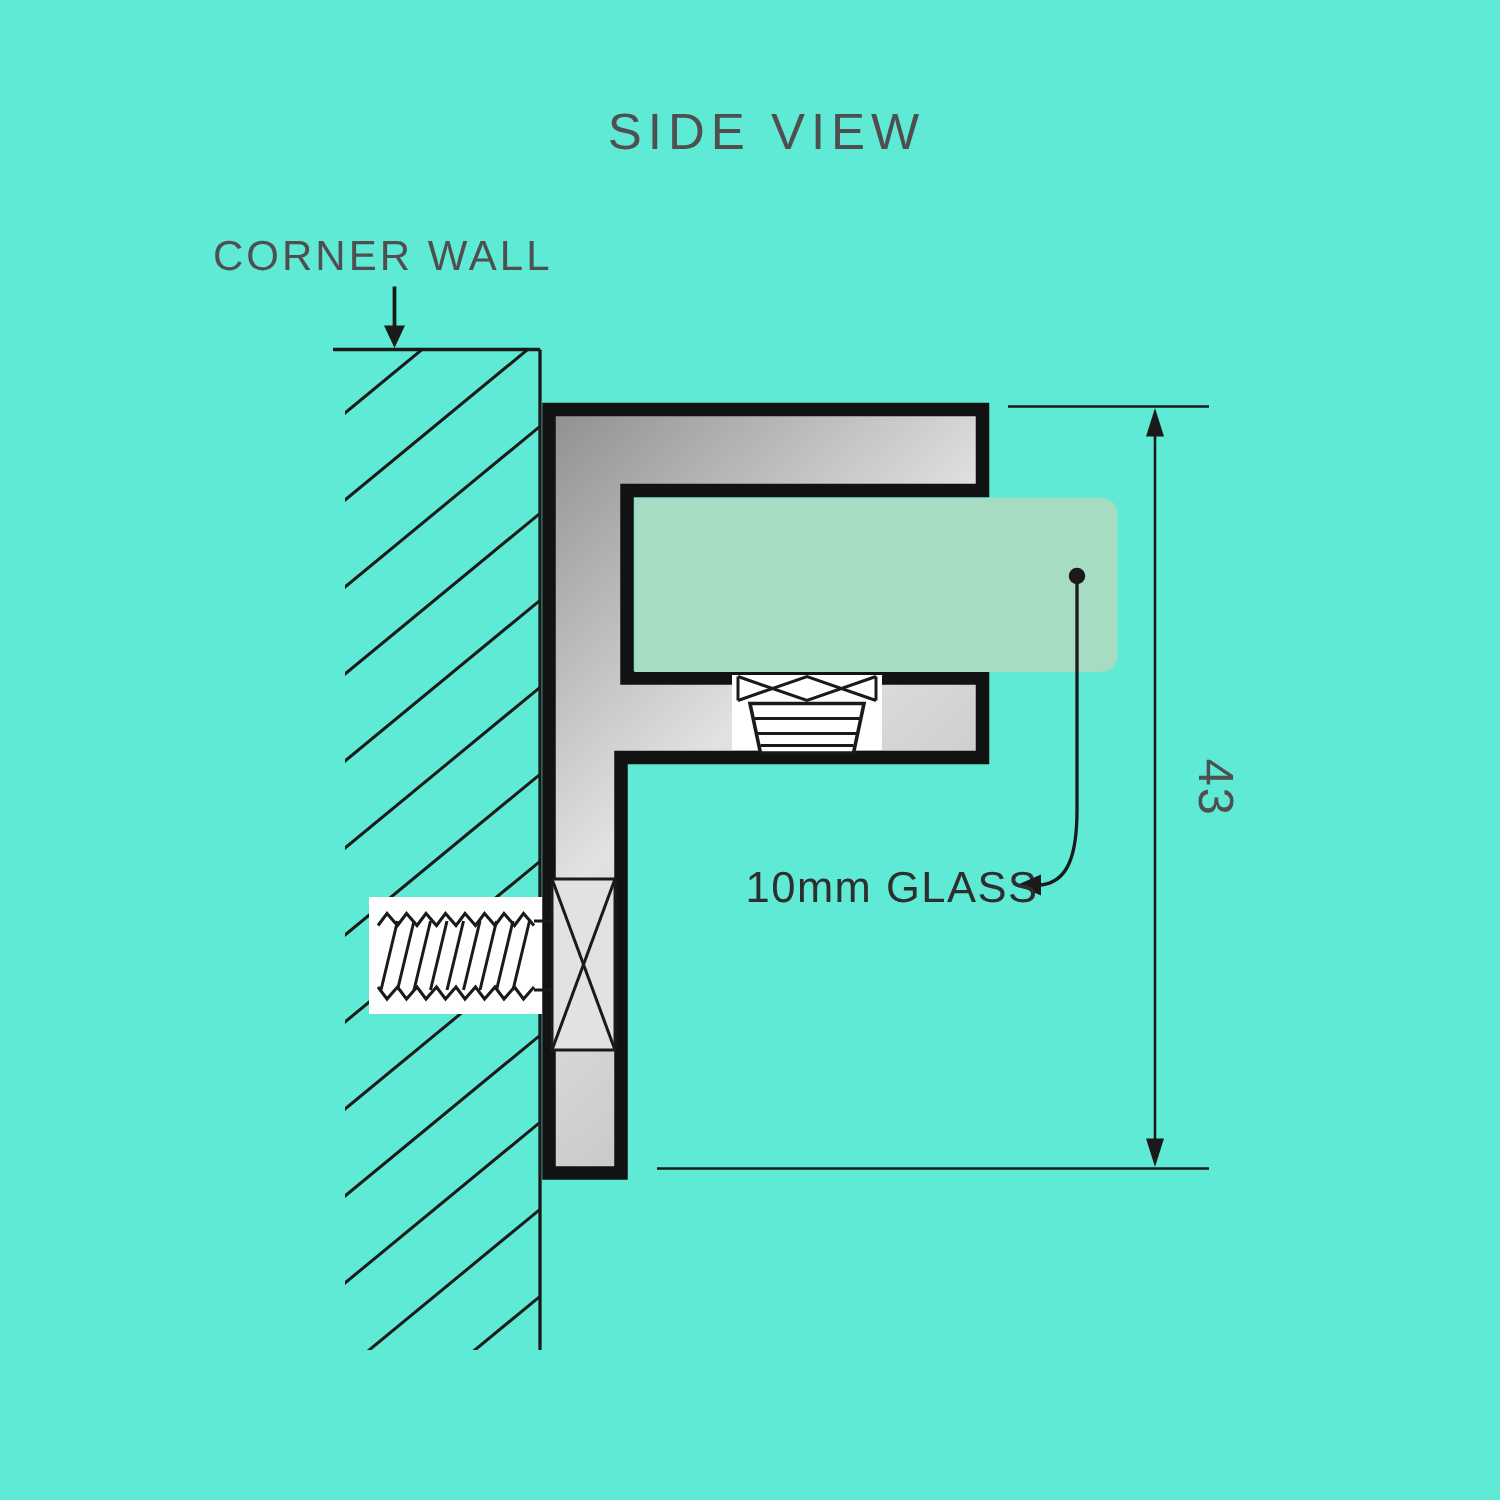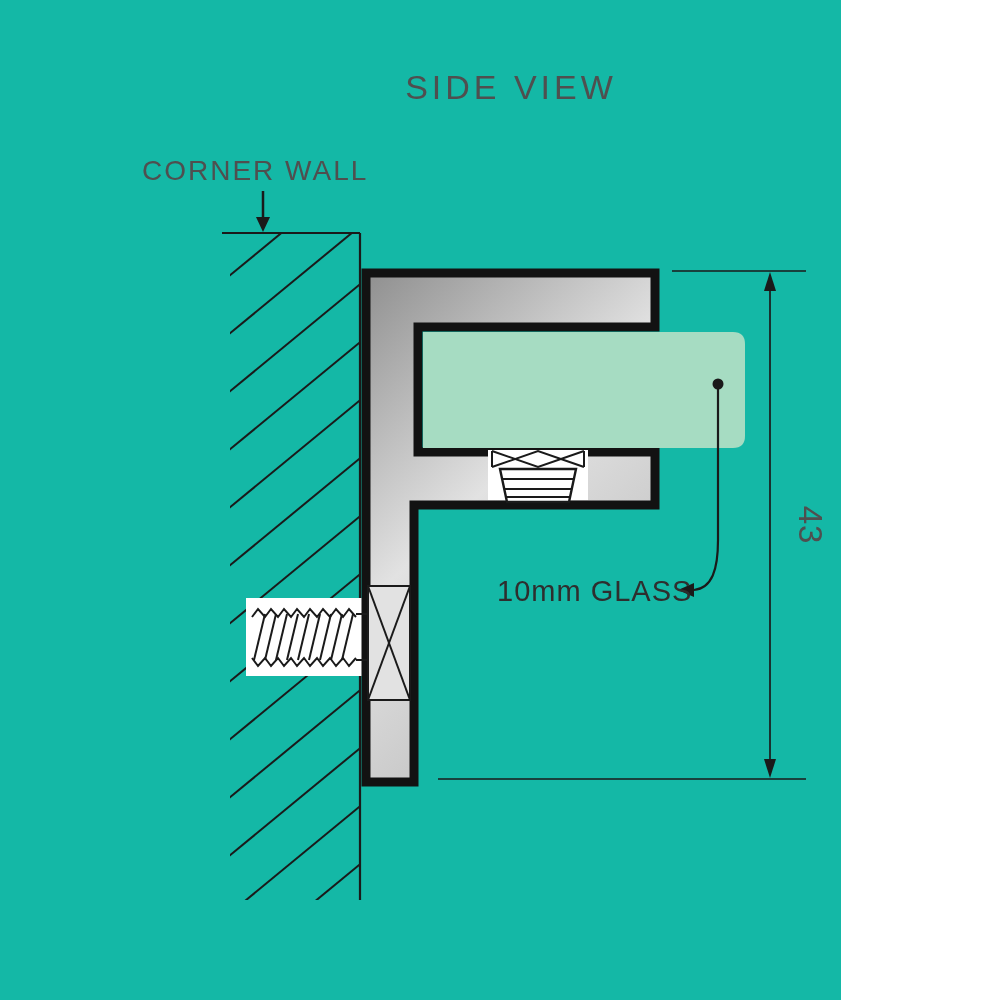--- a/index.html
+++ b/index.html
@@ -5,23 +5,23 @@
   html, body {
     margin: 0;
     padding: 0;
     background: #ffffff;
     width: 1000px;
     height: 1000px;
     overflow: hidden;
   }
   .stage {
     position: relative;
-    width: 841px;
+    width: 1000px;
     height: 1000px;
-    background: #14b8a6;
+    background: #5eead4;
   }
   svg { display: block; }
   text {
     font-family: "Liberation Sans", "DejaVu Sans", sans-serif;
   }
   .title-text   { font-size: 34px; letter-spacing: 4px; }
   .wall-text    { font-size: 28px; letter-spacing: 2px; }
   .glass-text   { font-size: 29px; letter-spacing: 1px; }
   .dim-text     { font-size: 33px; letter-spacing: 1px; }
 </style>

